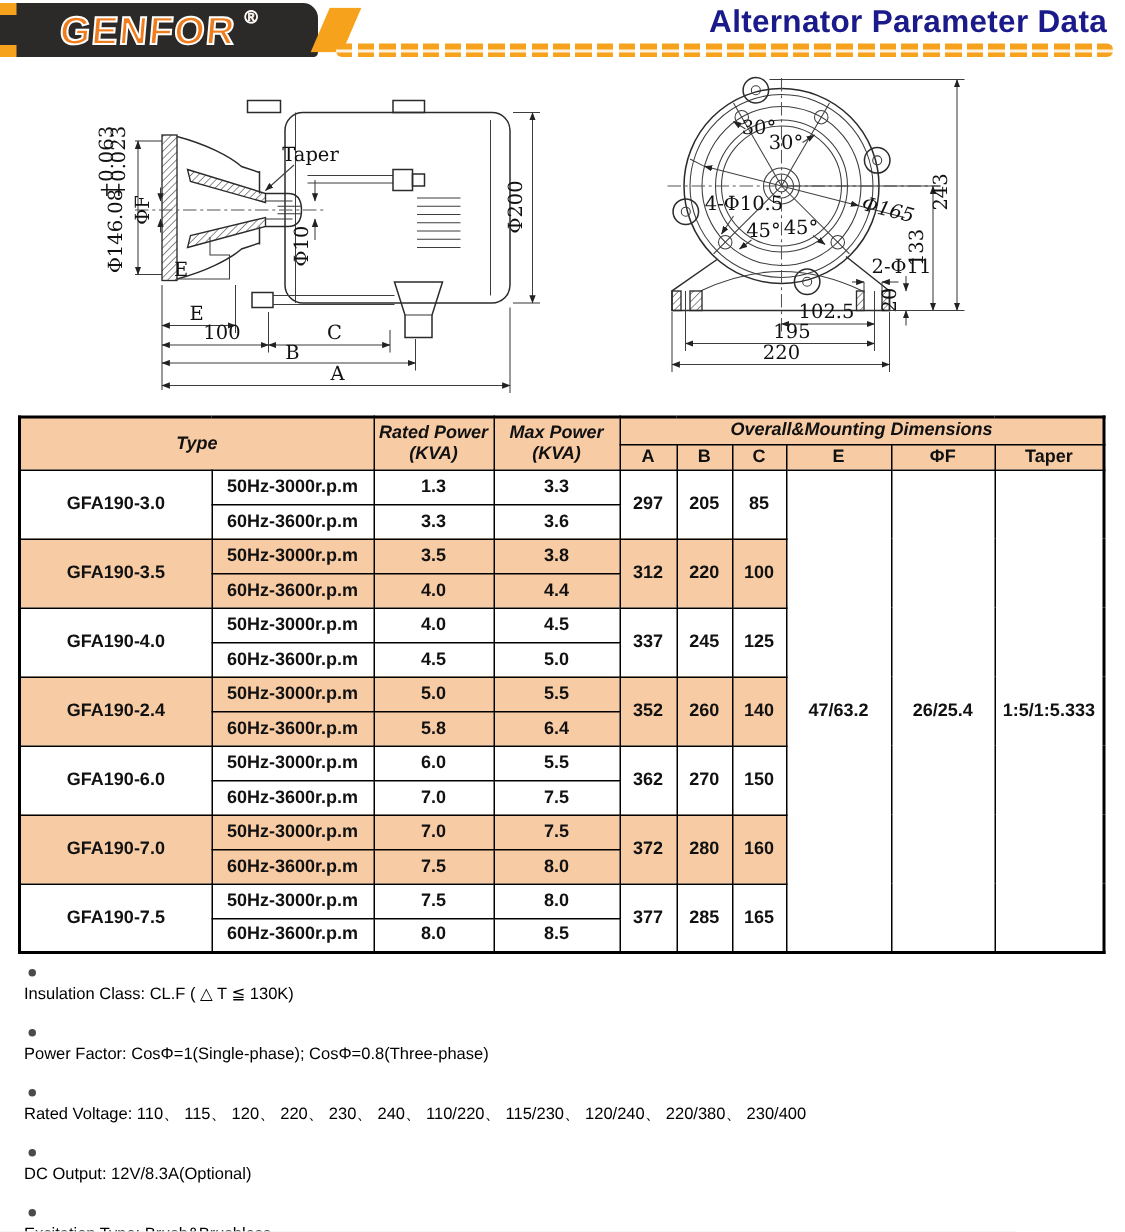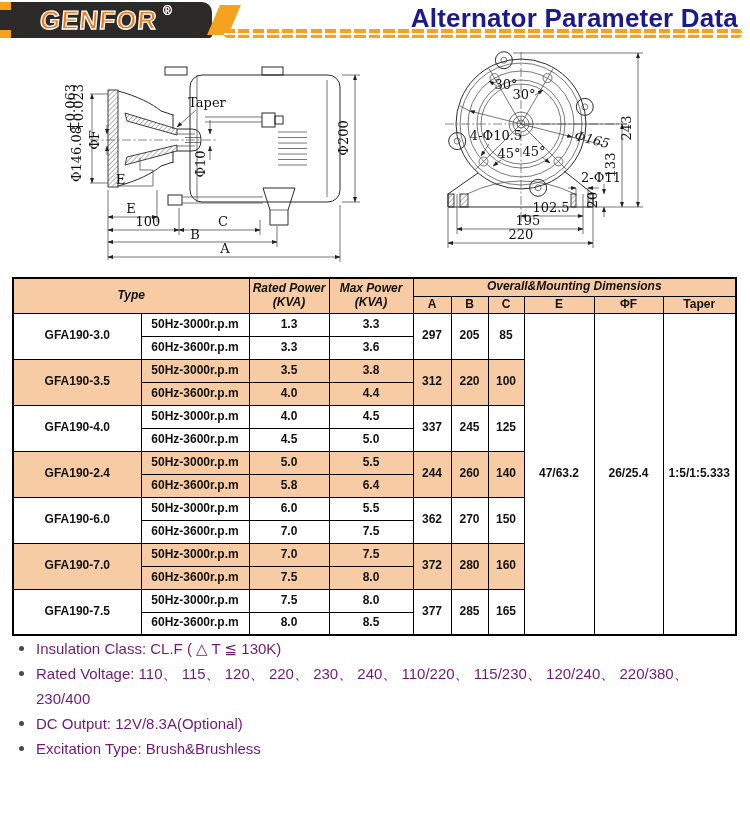--- a/index.html
+++ b/index.html
@@ -23,21 +23,21 @@
              color:var(--logoOrange);transform:skewX(-5deg);
              -webkit-text-stroke:1.3px #ffffff;text-shadow:0 0 1px #3a3a3a;}
   .logo-reg{position:absolute;left:163px;top:2px;font-size:12px;color:var(--logoOrange);
             -webkit-text-stroke:0.6px #fff;}
   .logo-flag{position:absolute;left:207px;top:5px;width:34px;height:30px;background:var(--accent);
              clip-path:polygon(38% 0,100% 0,62% 100%,0 100%);}
   .dash-line{position:absolute;left:224px;top:29px;width:518px;height:9px;border-radius:4px;
              background:repeating-linear-gradient(90deg,var(--accent) 0 11px,#ffffff 11px 14.5px);}
   .dash-line .slit{position:absolute;left:0;right:0;top:3.5px;height:2px;
              background:repeating-linear-gradient(90deg,rgba(255,255,255,.85) 0 11px,transparent 11px 14.5px);}
-  .doc-title{position:absolute;right:12px;top:3px;font-size:26px;font-weight:bold;color:var(--navy);
+  .doc-title{position:absolute;right:12px;top:3px;font-size:21px;font-weight:bold;color:var(--navy);
              letter-spacing:.2px;}
 
   
   .drawings svg{position:absolute;overflow:visible;}
   .svg-side{left:55px;top:50px;}
   .svg-front{left:415px;top:48px;}
   .ln{stroke:#2b2b2b;stroke-width:1;fill:none;}
   .tn{stroke:#3d3d3d;stroke-width:.7;fill:none;}
   .cl{stroke:#555;stroke-width:.7;fill:none;stroke-dasharray:9 2.5 2 2.5;}
   .ht{fill:url(#hatch);stroke:#2b2b2b;stroke-width:.9;}
@@ -50,21 +50,21 @@
                padding:0;color:#111;font-size:12px;font-weight:bold;line-height:1.15;}
   .param-table thead th{background:var(--peach);}
   .param-table .h1{height:18px;font-style:italic;}
   .param-table .h2{height:17px;}
   .param-table tbody tr{height:23px;}
   .param-table tr.shade td{background:var(--peach);}
   .param-table td.merged{background:#fff !important;}
 
   
   .notes{position:absolute;left:16px;top:636px;width:714px;list-style:none;}
-  .note{display:flex;line-height:25px;font-size:15px;color:#701a75;}
+  .note{display:flex;line-height:25px;font-size:11px;color:#000000;flex-direction:column;}
   .bullet{width:5px;height:5px;border-radius:50%;background:#4a4a4a;margin:10px 12px 0 3px;flex:none;}
   .note-text{flex:1;}
 </style>
 </head>
 <body>
 
 <div class="page">
 
   <div class="logo-box">
     <span class="corner-sq tl"></span>
@@ -356,21 +356,21 @@
         <td>60Hz-3600r.p.m</td>
         <td>4.5</td>
         <td>5.0</td>
       </tr>
 
       <tr class="shade">
         <td rowspan="2">GFA190-2.4</td>
         <td>50Hz-3000r.p.m</td>
         <td>5.0</td>
         <td>5.5</td>
-        <td rowspan="2">244</td>
+        <td rowspan="2">352</td>
         <td rowspan="2">260</td>
         <td rowspan="2">140</td>
       </tr>
       <tr class="shade">
         <td>60Hz-3600r.p.m</td>
         <td>5.8</td>
         <td>6.4</td>
       </tr>
 
       <tr>
@@ -417,20 +417,24 @@
         <td>8.0</td>
         <td>8.5</td>
       </tr>
     </tbody>
   </table>
 
   <ul class="notes">
     <li class="note">
       <span class="bullet"></span>
       <span class="note-text">Insulation Class: CL.F ( △ T ≦ 130K)</span>
+    </li>
+    <li class="note">
+      <span class="bullet"></span>
+      <span class="note-text">Power Factor: CosΦ=1(Single-phase); CosΦ=0.8(Three-phase)</span>
     </li>
     <li class="note">
       <span class="bullet"></span>
       <span class="note-text">Rated Voltage: 110、 115、 120、 220、 230、 240、 110/220、 115/230、 120/240、 220/380、 230/400</span>
     </li>
     <li class="note">
       <span class="bullet"></span>
       <span class="note-text">DC Output: 12V/8.3A(Optional)</span>
     </li>
     <li class="note">

